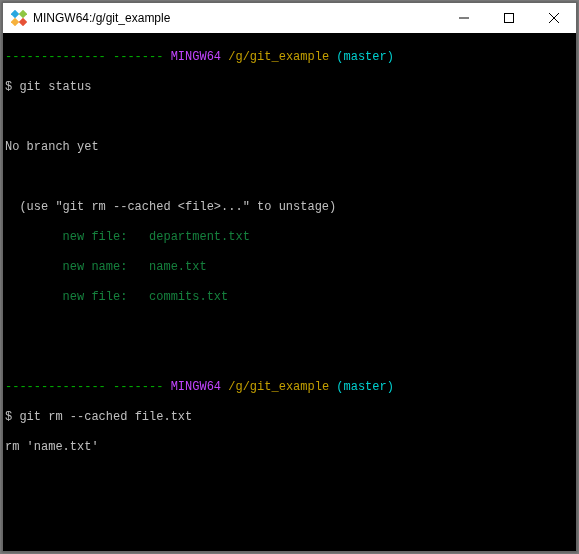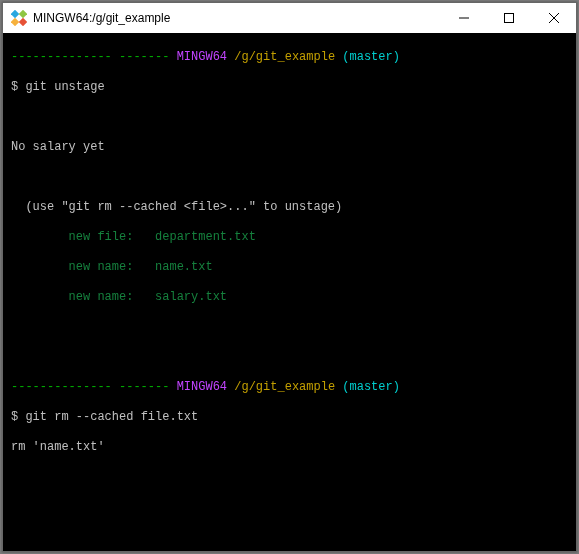--- a/index.html
+++ b/index.html
@@ -48,21 +48,21 @@
     font-size: 11px;
     color: #000;
     cursor: pointer;
   }
   .term {
     flex: 1 1 auto;
     background: #000;
     color: #c0c0c0;
     font-size: 12px;
     line-height: 15px;
-    padding: 2px 4px 0 8px;
+    padding: 2px 4px 0 2px;
     overflow: hidden;
     white-space: pre;
   }
   .green   { color: #15803d; }
   .purple  { color: #c244ff; }
   .yellow  { color: #c4a000; }
   .cyan    { color: #00cfcf; }
   .white   { color: #c0c0c0; }
   .dash    { color: #00b300; }
   .pline { display: block; }
@@ -95,28 +95,28 @@
     <div class="winbtn close">
       <svg width="10" height="10">
           <line x1="0" y1="0" x2="10" y2="10" stroke="#000" stroke-width="1"></line>
           <line x1="10" y1="0" x2="0" y2="10" stroke="#000" stroke-width="1"></line>
         </svg>
     </div>
   </div>
 
   <div class="term">
 <span class="pline"><span class="dash">-------------- -------</span> <span class="purple">MINGW64</span> <span class="yellow">/g/git_example</span> <span class="cyan">(master)</span></span>
-<span class="pline"><span class="white">$</span> <span class="white">git unstage</span></span>
+<span class="pline"><span class="white">$</span> <span class="white">git status</span></span>
 <span class="pline"> </span>
-<span class="pline white">No salary yet</span>
+<span class="pline white">No branch yet</span>
 <span class="pline"> </span>
 <span class="pline white">  (use "git rm --cached &lt;file&gt;..." to unstage)</span>
 <span class="pline green">        new file:   department.txt</span>
 <span class="pline green">        new name:   name.txt</span>
-<span class="pline green">        new name:   salary.txt</span>
+<span class="pline green">        new file:   commits.txt</span>
 <span class="pline"> </span>
 <span class="pline"> </span>
 <span class="pline"><span class="dash">-------------- -------</span> <span class="purple">MINGW64</span> <span class="yellow">/g/git_example</span> <span class="cyan">(master)</span></span>
 <span class="pline"><span class="white">$</span> <span class="white">git rm --cached file.txt</span></span>
 <span class="pline white">rm 'name.txt'</span>
 <span class="pline"> </span>
 
 
 
 

